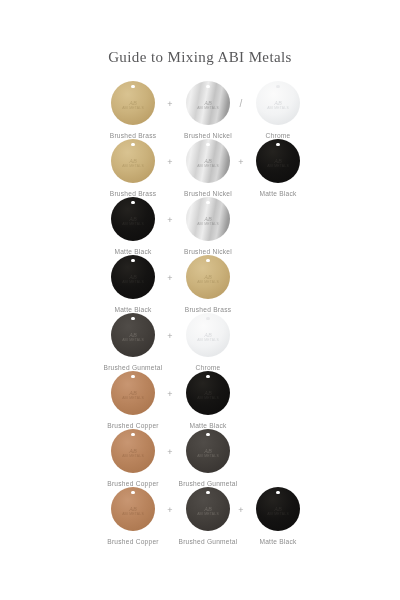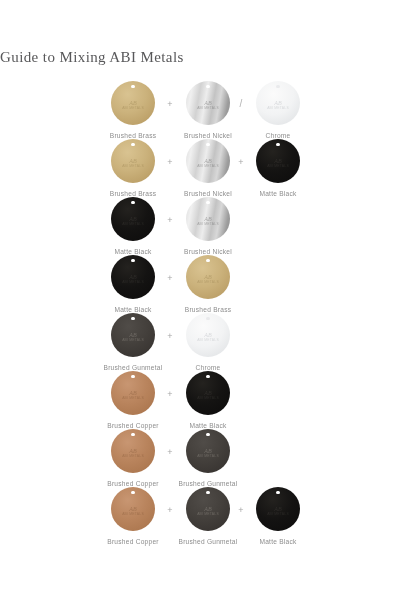--- a/index.html
+++ b/index.html
@@ -16,20 +16,21 @@
 
   .page {
     width: 400px;
     height: 600px;
     position: relative;
     background: #ffffff;
     box-sizing: border-box;
   }
 
   .title {
+    text-align: center;
     font-family: "Liberation Serif", serif;
     font-size: 15px;
     font-weight: 400;
     color: #58585a;
     letter-spacing: 0.4px;
     padding-top: 47px;
     margin: 0;
     line-height: 20px;
   }
 

